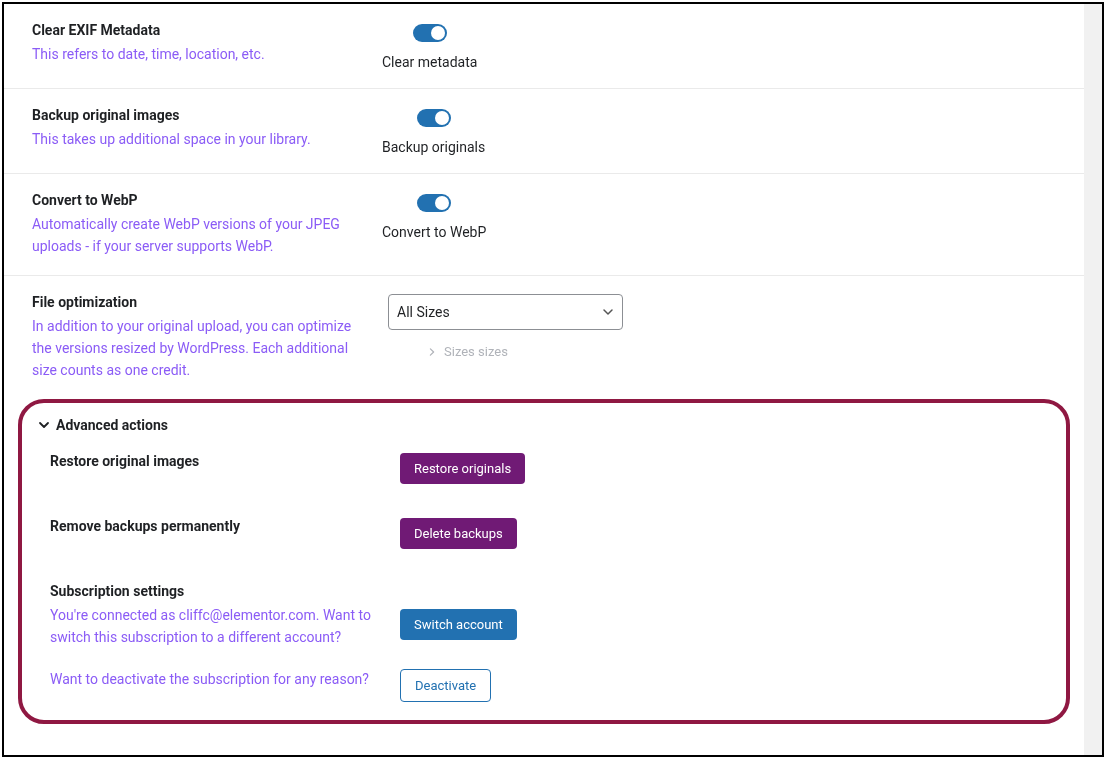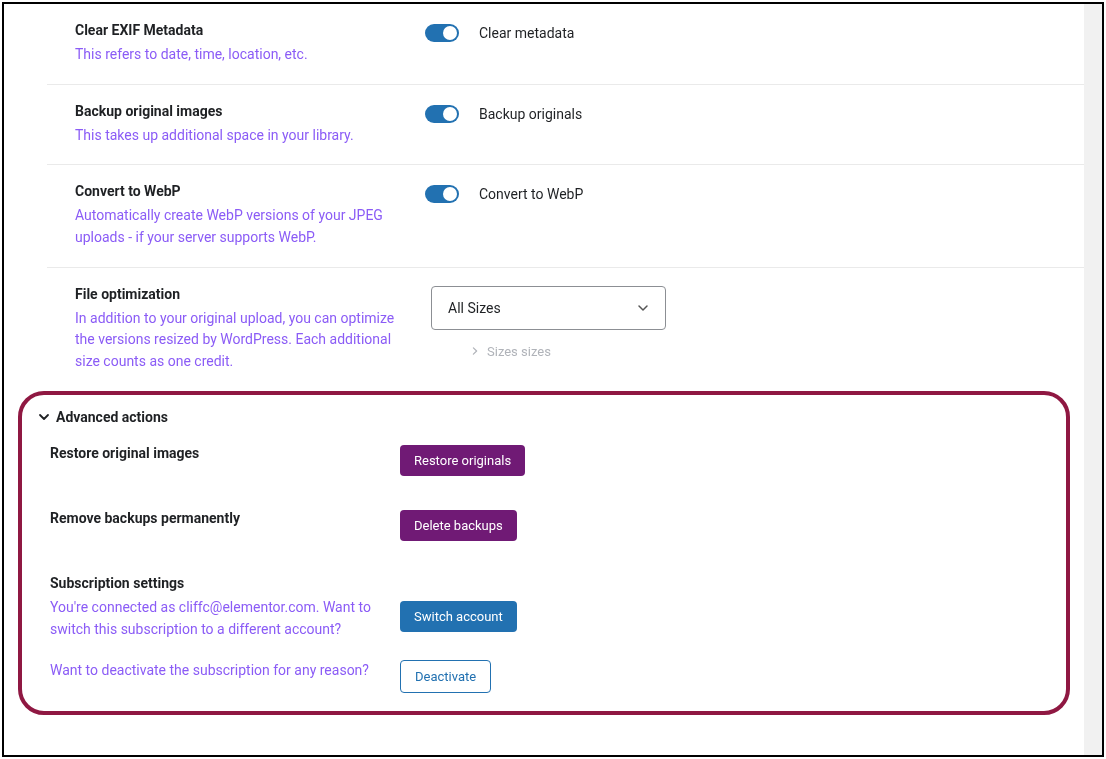--- a/index.html
+++ b/index.html
@@ -30,21 +30,20 @@
   }
   .content {
     position: absolute;
     top: 0; left: 0; right: 18px; bottom: 0;
     background: #fff;
   }
   .settings-row {
     display: flex;
     padding: 18px 28px;
     border-bottom: 1px solid #eaeaea;
-    margin-left: 43px;
   }
   .settings-row.noborder { border-bottom: none; gap: 6px; }
   .left-col {
     width: 350px;
     flex: 0 0 350px;
     padding-right: 20px;
   }
   .right-col {
     flex: 1;
     display: flex;
@@ -59,22 +58,23 @@
   }
   .opt-desc {
     font-size: 14px;
     color: #8b5cf6;
     line-height: 1.55;
   }
   
   .toggle-wrap {
     display: flex;
     align-items: center;
-    gap: 20px;
+    gap: 12px;
     margin-top: 2px;
+    flex-direction: column;
   }
   .toggle {
     width: 34px;
     height: 18px;
     border-radius: 9px;
     background: #2271b1;
     position: relative;
     cursor: pointer;
   }
   .toggle .knob {
@@ -87,26 +87,26 @@
     border-radius: 50%;
   }
   .toggle-label {
     font-size: 14px;
     color: #1f2124;
   }
   
   .select {
     border: 1px solid #8c8f94;
     border-radius: 4px;
-    height: 44px;
+    height: 36px;
     width: 235px;
     display: flex;
     align-items: center;
     justify-content: space-between;
-    padding: 0 16px;
+    padding: 0 8px;
     font-size: 14px;
     color: #1f2124;
     cursor: pointer;
     background: #fff;
   }
   .chevron {
     width: 12px;
     height: 12px;
     display: inline-block;
   }

